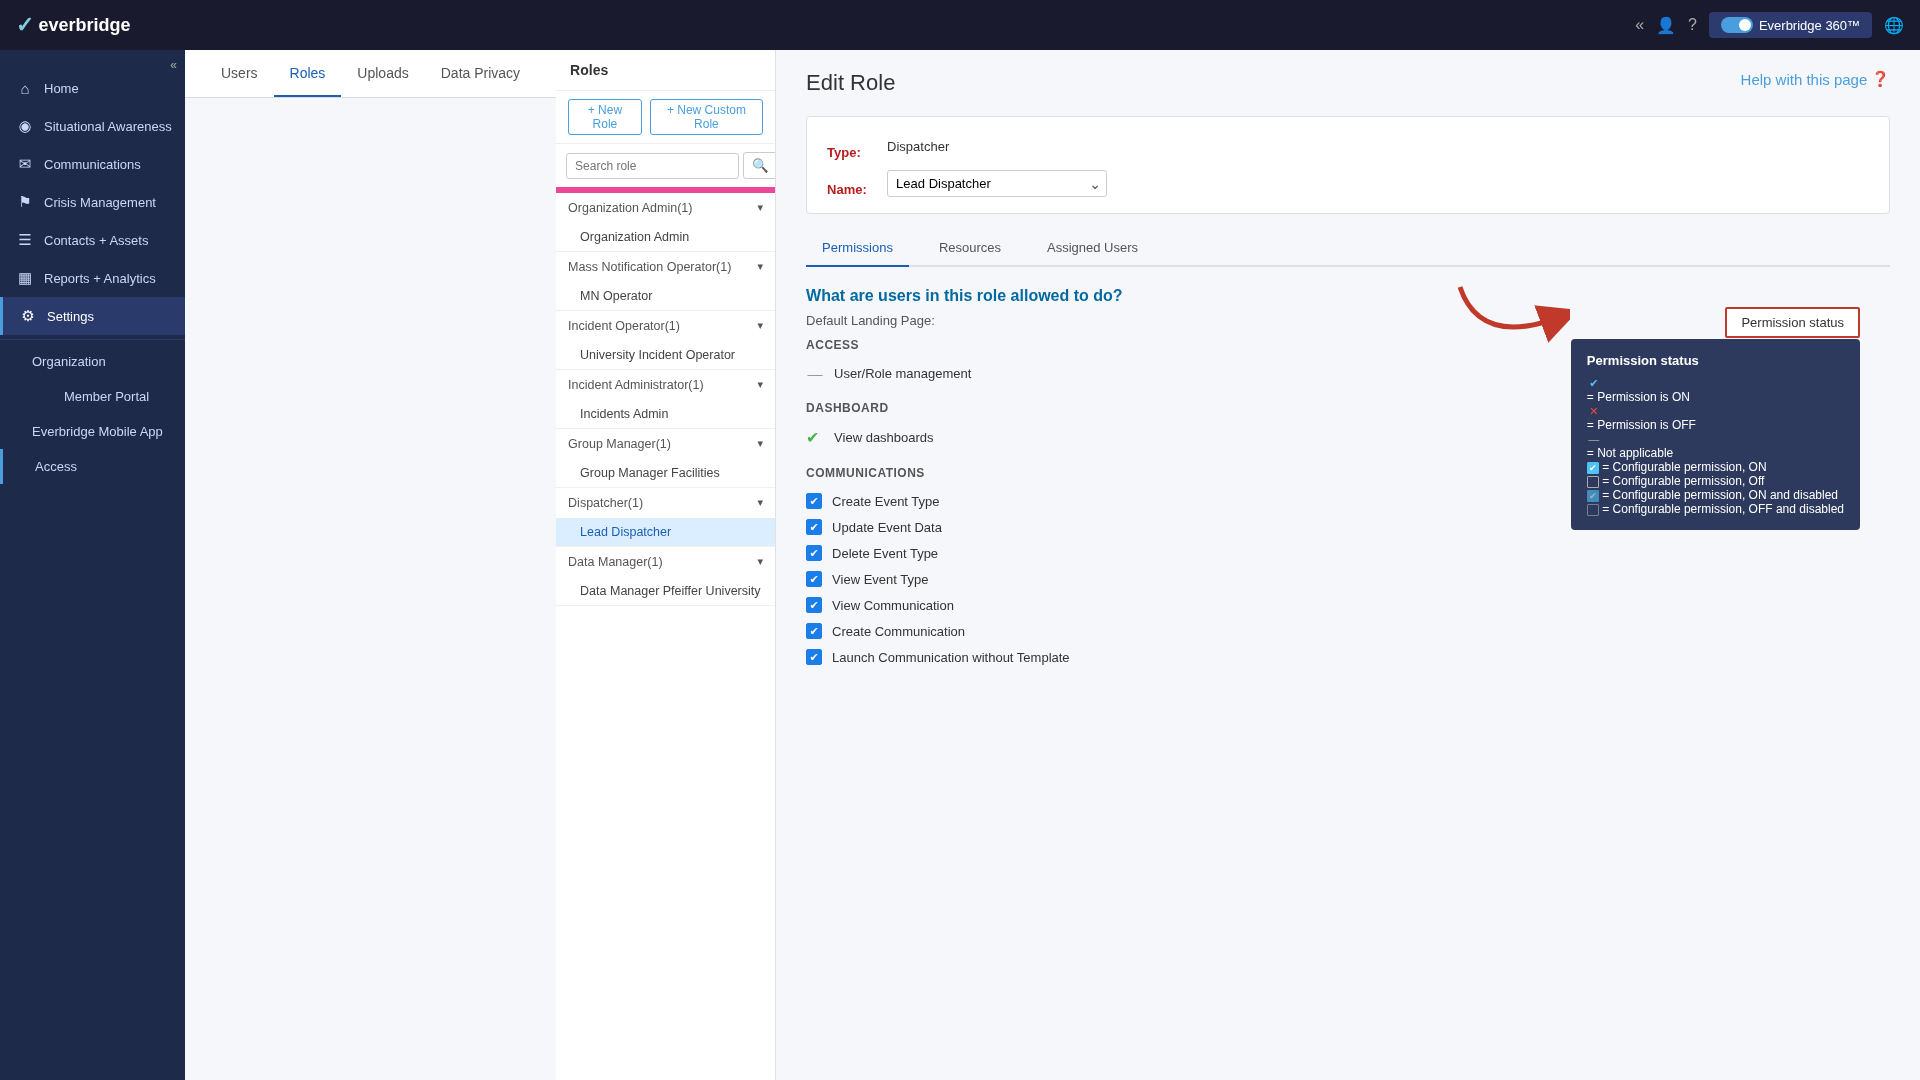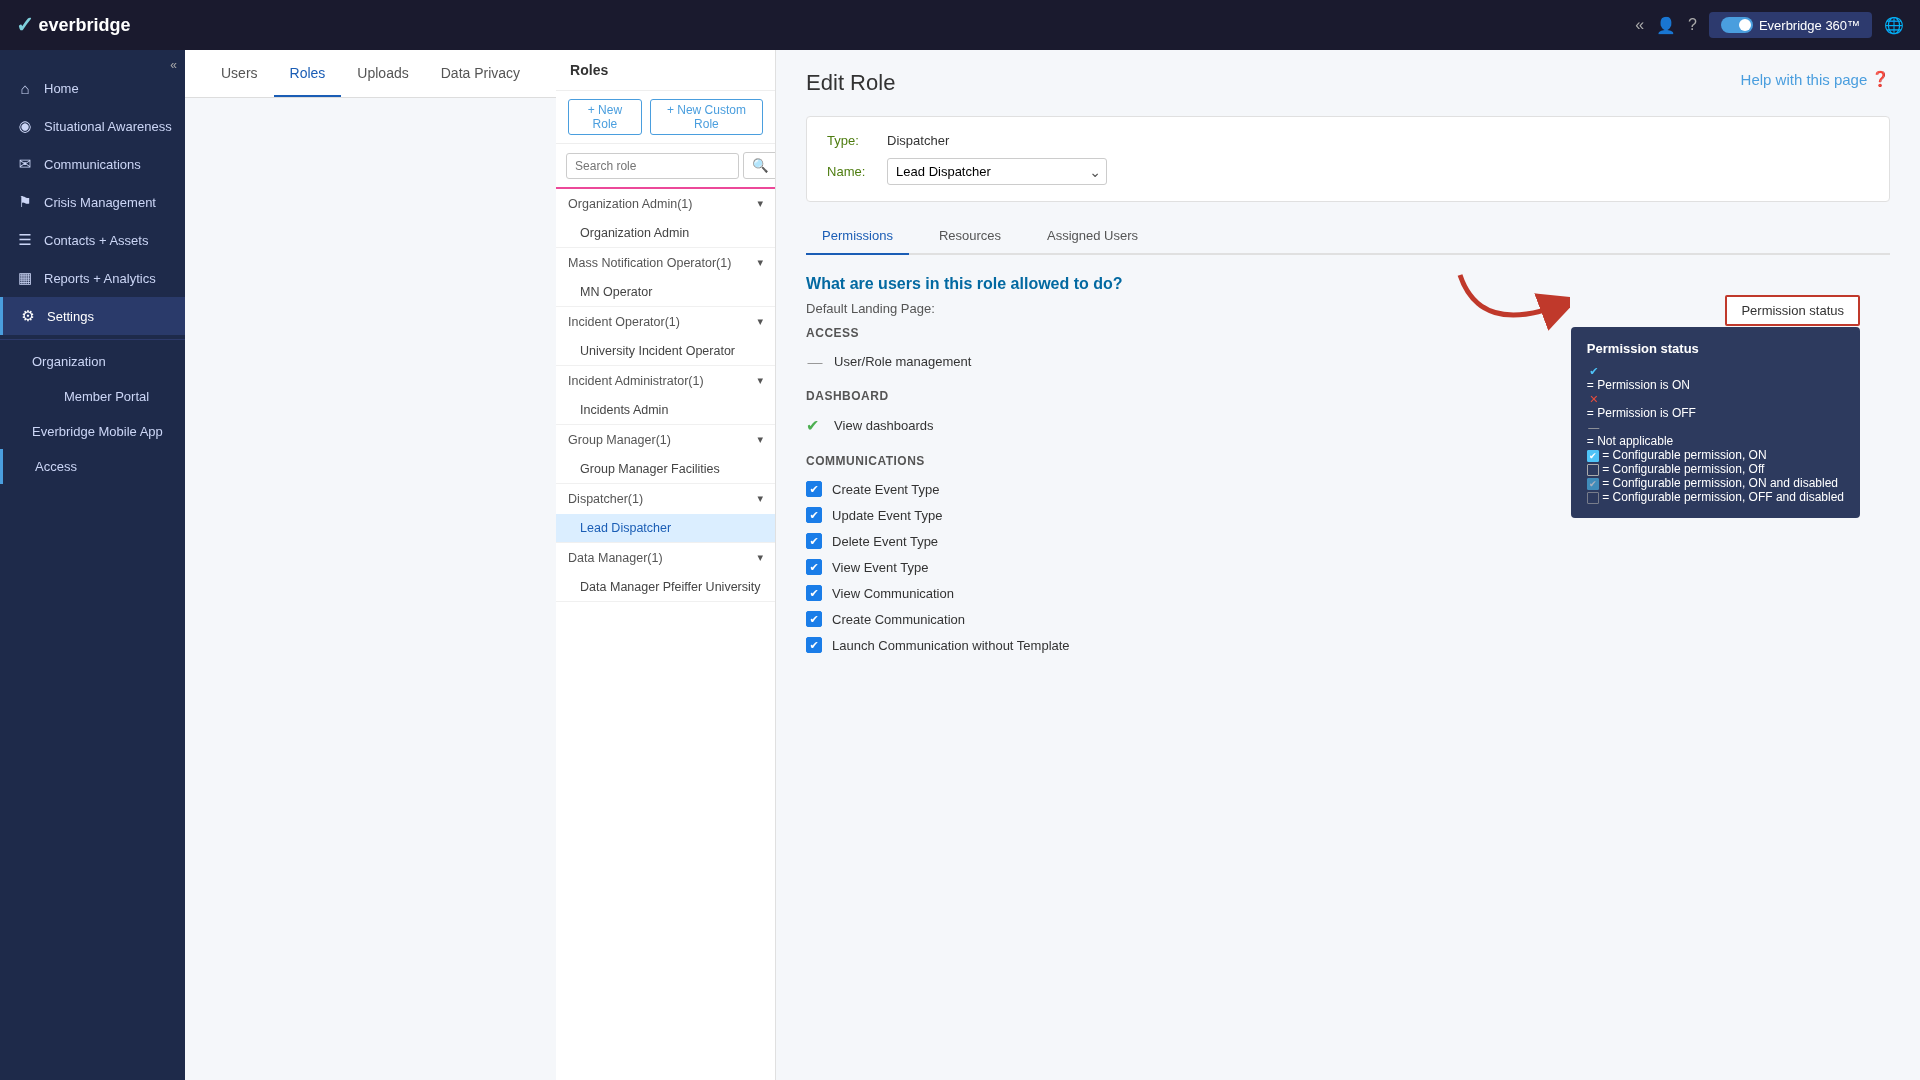--- a/index.html
+++ b/index.html
@@ -177,21 +177,21 @@
       padding: 3px 8px;
       border-radius: 3px;
       cursor: pointer;
       font-size: 12px;
     }
     .search-row {
       display: flex;
       align-items: center;
       padding: 8px 10px;
       gap: 4px;
-      border-bottom: 2px solid #ec4899;
+      border-bottom: 6px solid #ec4899;
     }
     .search-input {
       flex: 1;
       border: 1px solid #ccc;
       border-radius: 3px;
       padding: 5px 8px;
       font-size: 12px;
       outline: none;
     }
     .search-btn {
@@ -258,22 +258,23 @@
     }
     .role-info-row {
       display: flex;
       align-items: center;
       margin-bottom: 10px;
       font-size: 13px;
     }
     .role-info-row:last-child { margin-bottom: 0; }
     .role-info-label {
       width: 60px;
-      color: #4d7c0f;
-      font-weight: 400;
+      color: #b91c1c;
+      font-weight: 700;
+      margin-top: 12px;
     }
     .role-info-value {
       color: #333;
     }
     .role-name-input-wrapper {
       position: relative;
       display: inline-block;
     }
     .role-name-input {
       border: 1px solid #ccc;
@@ -629,21 +630,21 @@
             <div class="perm-item">
               <div class="perm-checkbox">
                   <span class="perm-checkbox-check">✔</span>
                 </div>
               <span>Create Event Type</span>
             </div>
             <div class="perm-item">
               <div class="perm-checkbox">
                   <span class="perm-checkbox-check">✔</span>
                 </div>
-              <span>Update Event Type</span>
+              <span>Update Event Data</span>
             </div>
             <div class="perm-item">
               <div class="perm-checkbox">
                   <span class="perm-checkbox-check">✔</span>
                 </div>
               <span>Delete Event Type</span>
             </div>
             <div class="perm-item">
               <div class="perm-checkbox">
                   <span class="perm-checkbox-check">✔</span>

